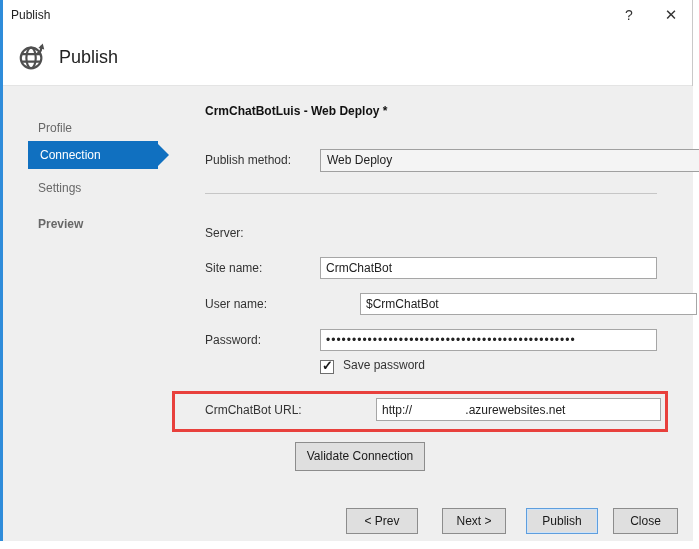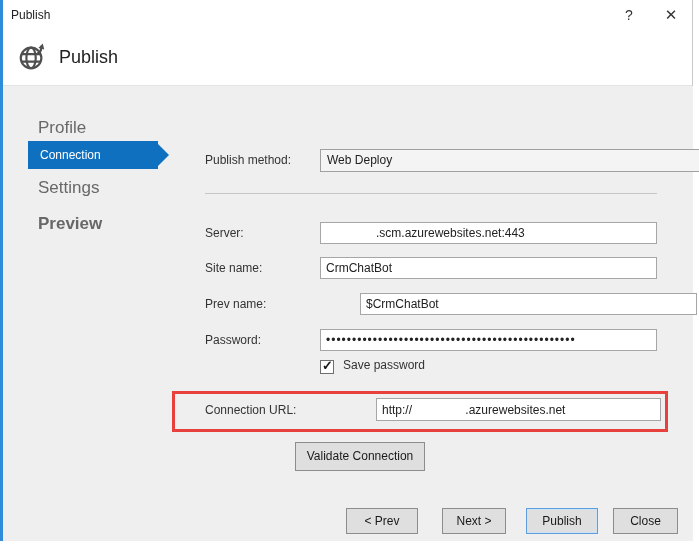--- a/index.html
+++ b/index.html
@@ -23,21 +23,21 @@
   
   .header { position:absolute; left:0; top:30px; width:100%; height:56px; background:#ffffff;
             border-bottom:1px solid #e4e4e4; }
   .header .globe { position:absolute; left:14px; top:12px; }
   .header .htitle { position:absolute; left:56px; top:0; line-height:55px; font-size:18px; color:#222; }
 
   
   .bodyarea { position:absolute; left:0; top:86px; width:690px; height:455px; background:#efefef; }
 
   
-  .nav-item { position:absolute; left:35px; font-size:17px; color:#686868; line-height:20px; cursor:default; }
+  .nav-item { position:absolute; left:35px; font-size:12px; color:#686868; line-height:20px; cursor:default; }
   .nav-selected { position:absolute; left:25px; width:130px; height:28px; background:#1070c0; }
   .nav-selected .lbl { position:absolute; left:12px; top:0; line-height:28px; font-size:12px; color:#ffffff; }
   .nav-arrow { position:absolute; left:130px; top:3px; width:0; height:0;
                border-top:11px solid transparent; border-bottom:11px solid transparent;
                border-left:11px solid #1070c0; }
 
   
   .form-heading { position:absolute; left:202px; top:18px; font-size:12px; font-weight:bold; color:#111; }
   .f-label { position:absolute; left:202px; font-size:12px; color:#333; line-height:22px; white-space:nowrap; }
   .f-input { position:absolute; left:317px; width:337px; height:22px; border:1px solid #a6a6a6;
@@ -101,48 +101,48 @@
     <div class="bodyarea">
 
       <span class="nav-item" style="top:32px;">Profile</span>
       <div class="nav-selected" style="top:55px;">
         <span class="lbl">Connection</span>
         <span class="nav-arrow"></span>
       </div>
       <span class="nav-item" style="top:92px;">Settings</span>
       <span class="nav-item" style="top:128px;font-weight:bold;">Preview</span>
 
+      <span class="form-heading">CrmChatBotLuis - Web Deploy *</span>
 
       <span class="f-label" style="top:63px;">Publish method:</span>
       <div class="combo" style="top:63px;">
         <span class="val">Web Deploy</span>
         <span class="chev"></span>
       </div>
 
       <div class="divider"></div>
 
       <span class="f-label" style="top:136px;">Server:</span>
-      <input class="f-input" style="top: 136px;" readonly="" value="               .scm.azurewebsites.net:443">
 
       <span class="f-label" style="top:171px;">Site name:</span>
       <input class="f-input" style="top: 171px;" readonly="" value="CrmChatBot">
 
-      <span class="f-label" style="top:207px;">Prev name:</span>
+      <span class="f-label" style="top:207px;">User name:</span>
       <input class="f-input" style="top: 207px; margin-left: 40px;" readonly="" value="$CrmChatBot">
 
       <span class="f-label" style="top:243px;">Password:</span>
       <input class="f-input" style="top: 243px; letter-spacing: 1px;" readonly="" value="••••••••••••••••••••••••••••••••••••••••••••••••">
 
       <span class="checkbox">
         <span class="mark">✓</span>
       </span>
       <span class="cb-label">Save password</span>
 
       <div class="red-box"></div>
-      <span class="f-label" style="top:313px;">Connection URL:</span>
+      <span class="f-label" style="top:313px;">CrmChatBot URL:</span>
       <input class="f-input dest-input" readonly="" value="http://                .azurewebsites.net" style="">
 
       <button class="btn btn-validate">Validate Connection</button>
 
       <button class="btn btn-footer btn-prev">&lt; Prev</button>
       <button class="btn btn-footer btn-next">Next &gt;</button>
       <button class="btn btn-footer btn-publish">Publish</button>
       <button class="btn btn-footer btn-close">Close</button>
     </div>
   </div>

